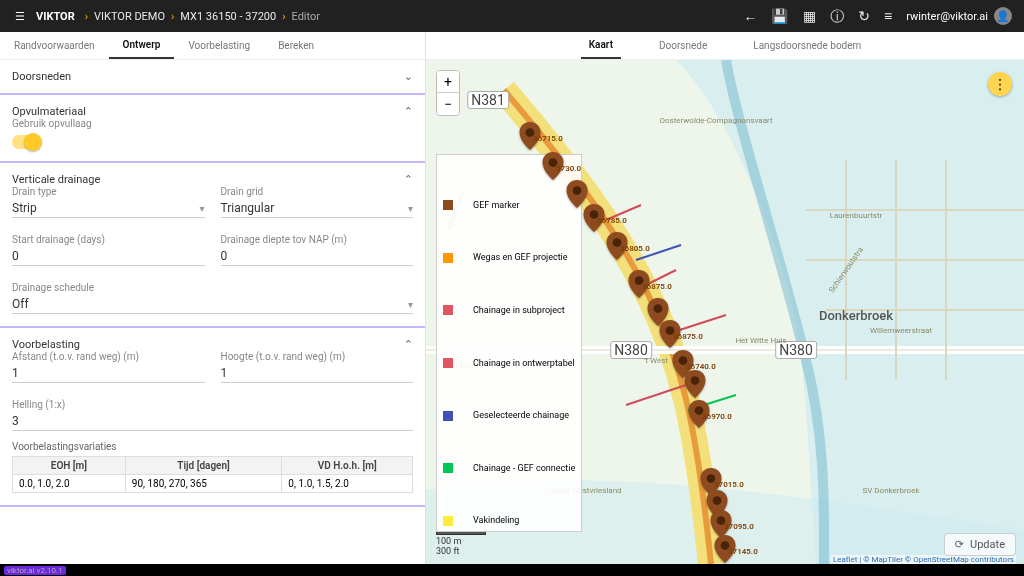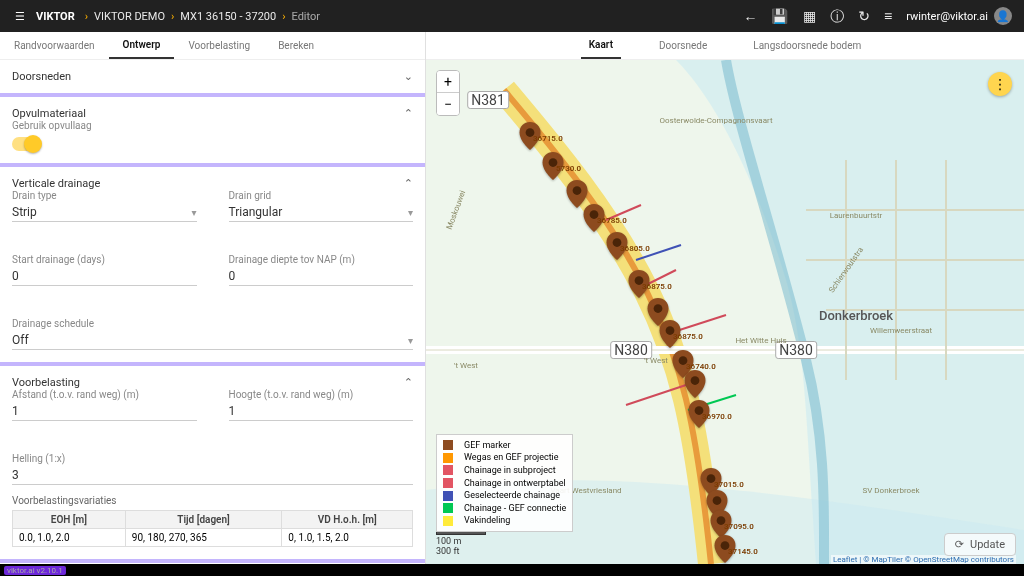--- a/index.html
+++ b/index.html
@@ -18,32 +18,32 @@
 
 .content { display: flex; height: calc(576px - 32px - 12px); }
 .footer { height: 12px; background: #000; color: #aaa; font-size: 8px; display: flex; align-items: center; padding: 0 4px; }
 .footer span.badge { background: #6d28d9; padding: 0 3px; border-radius: 2px; }
 
 .left { width: 426px; background: #fff; display: flex; flex-direction: column; border-right: 1px solid #e0e0e0; overflow: hidden; }
 .left .tabs { display: flex; border-bottom: 1px solid #eee; height: 28px; }
 .left .tabs .tab { flex: none; padding: 0 14px; font-size: 10px; color: #777; display:flex; align-items:center; cursor:pointer; }
 .left .tabs .tab.active { color: #111; border-bottom: 2px solid #333; font-weight: 600; }
 
-.section { border-bottom: 4px solid #c4b5fd; padding: 10px 12px 12px 12px; }
+.section { border-bottom: 2px solid #c4b5fd; padding: 10px 12px 12px 12px; }
 .section .hdr { display: flex; justify-content: space-between; align-items: center; font-size: 11px; color: #333; cursor: pointer; }
 .section .hdr .chev { font-size: 11px; color: #666; }
 .section.collapsed { padding-bottom: 10px; }
 .section .body { }
 
 .toggle-row { display: flex; flex-direction: column; gap: 6px; }
 .toggle-label { font-size: 10px; color: #888; }
 .toggle { width: 28px; height: 14px; background: #ffe082; border-radius: 8px; position: relative; cursor: pointer; }
 .toggle .knob { position: absolute; right: -2px; top: -2px; width: 18px; height: 18px; background: #ffca28; border-radius: 50%; box-shadow: 0 1px 2px rgba(0,0,0,.3); }
 
-.field-grid { display: flex; gap: 32px; flex-wrap: wrap; justify-content: space-between; }
+.field-grid { display: flex; gap: 16px; flex-wrap: wrap; justify-content: space-between; }
 .field { flex: 1 1 40%; min-width: 120px; }
 .field label { display:block; font-size: 10px; color: #888; margin-bottom: 2px; }
 .field .val { font-size: 12px; color: #333; border-bottom: 1px solid #ccc; padding: 2px 0; display:flex; justify-content: space-between; align-items:center; min-height:18px; }
 .field .val .dd { color:#999; font-size:10px; }
 
 .subhdr { font-size: 10px; color:#666; margin: 10px 0 4px 0; }
 .table { width: 100%; border-collapse: collapse; font-size: 10px; }
 .table th { background: #f3f3f3; border: 1px solid #ddd; padding: 3px 6px; font-weight: 600; color:#444; }
 .table td { border: 1px solid #ddd; padding: 3px 6px; }
 
@@ -57,21 +57,21 @@
 
 .zoom-ctrl { position:absolute; top:10px; left:10px; display:flex; flex-direction:column; background:#fff; border:1px solid #bbb; border-radius:4px; overflow:hidden; }
 .zoom-ctrl button { width:22px; height:22px; background:#fff; border:none; border-bottom:1px solid #ccc; font-size:14px; cursor:pointer; }
 .zoom-ctrl button:last-child { border-bottom:none; }
 
 .map-fab { position:absolute; top:12px; right:12px; width:24px; height:24px; border-radius:50%; background:#ffd54f; display:flex; align-items:center; justify-content:center; font-size:14px; cursor:pointer; box-shadow:0 1px 3px rgba(0,0,0,.3); }
 
 .update-btn { position:absolute; right:8px; bottom:8px; background:rgba(255,255,255,.75); border:1px solid #ccc; border-radius:4px; padding:4px 10px; font-size:11px; color:#555; display:flex; align-items:center; gap:6px; cursor:pointer; }
 
 .legend { position:absolute; left:10px; bottom:32px; background:rgba(255,255,255,.9); border:1px solid #ccc; font-size:9px; padding:4px 6px; line-height:1.4; }
-.legend .row { display:flex; align-items:center; gap:11px; }
+.legend .row { display:flex; align-items:center; gap:20px;margin-top:40px; }
 .legend .sw { width:10px; height:10px; display:inline-block; }
 
 .scale { position:absolute; left:10px; bottom:8px; font-size:9px; color:#333; }
 .scale .bar { height:3px; background:#555; width:50px; border:1px solid #333; border-top:none; margin-bottom:1px;}
 .attrib { position:absolute; right:8px; bottom:0; font-size:8px; color:#2b6cb0; background:rgba(255,255,255,.6); padding:0 2px;}
 
 .pin { position:absolute; transform:translate(-50%,-100%); }
 .pin svg { width:22px; height:28px; filter: drop-shadow(0 1px 1px rgba(0,0,0,.3)); }
 .pin .lbl { position:absolute; left:14px; top:12px; font-size:8px; color:#7a3b00; font-weight:600; white-space:nowrap; }
 

